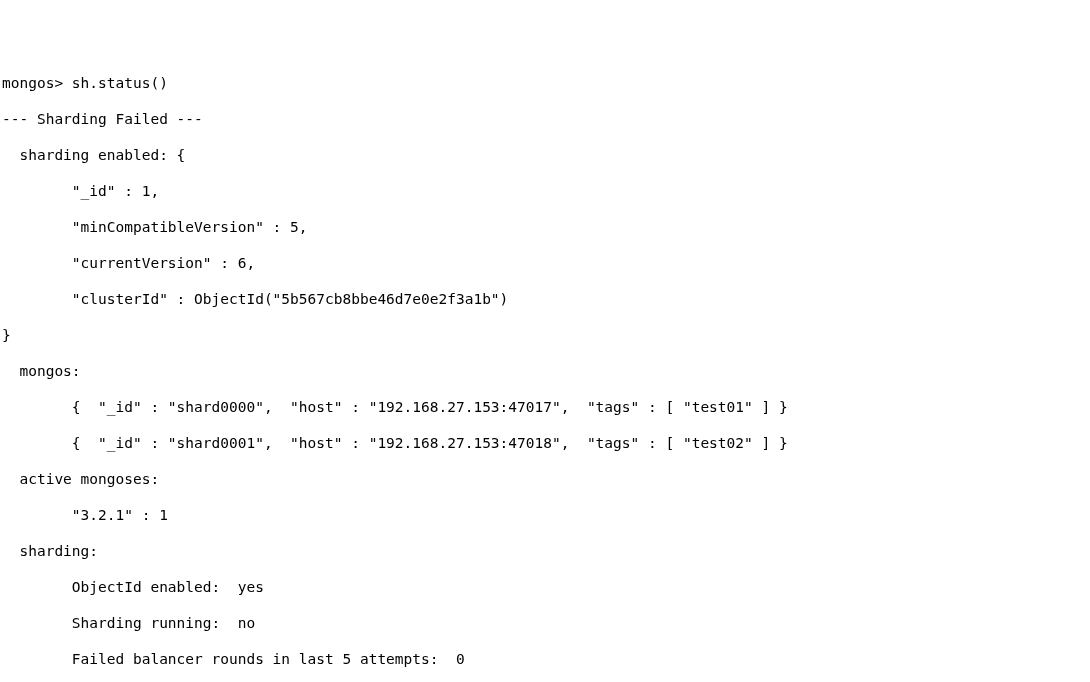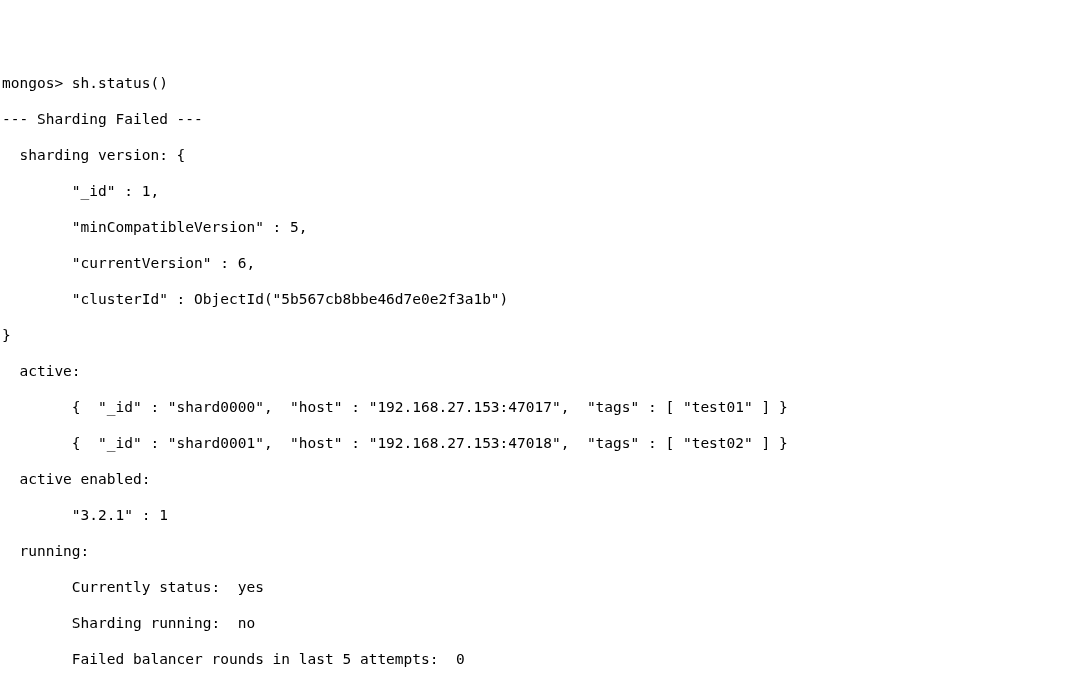--- a/index.html
+++ b/index.html
@@ -14,33 +14,33 @@
   }
   .line { display: block; }
 </style>
 </head>
 <body>
 
 
 
 <span class="line">mongos&gt; sh.status()</span>
 <span class="line">--- Sharding Failed ---</span>
-<span class="line">  sharding version: {</span>
+<span class="line">  sharding enabled: {</span>
 <span class="line">        "_id" : 1,</span>
 <span class="line">        "minCompatibleVersion" : 5,</span>
 <span class="line">        "currentVersion" : 6,</span>
 <span class="line">        "clusterId" : ObjectId("5b567cb8bbe46d7e0e2f3a1b")</span>
 <span class="line">}</span>
-<span class="line">  active:</span>
+<span class="line">  mongos:</span>
 <span class="line">        {  "_id" : "shard0000",  "host" : "192.168.27.153:47017",  "tags" : [ "test01" ] }</span>
 <span class="line">        {  "_id" : "shard0001",  "host" : "192.168.27.153:47018",  "tags" : [ "test02" ] }</span>
-<span class="line">  active enabled:</span>
+<span class="line">  active mongoses:</span>
 <span class="line">        "3.2.1" : 1</span>
-<span class="line">  running:</span>
-<span class="line">        Currently status:  yes</span>
+<span class="line">  sharding:</span>
+<span class="line">        ObjectId enabled:  yes</span>
 <span class="line">        Sharding running:  no</span>
 <span class="line">        Failed balancer rounds in last 5 attempts:  0</span>
 
 
 
 
 
 
 
 

